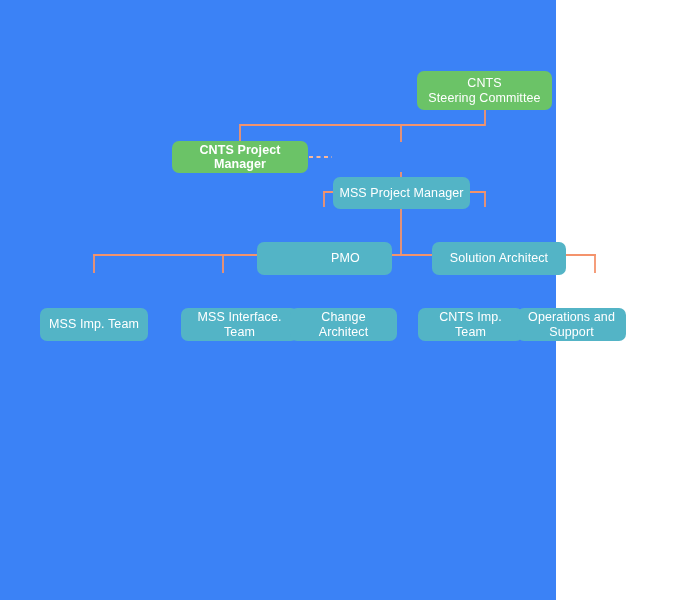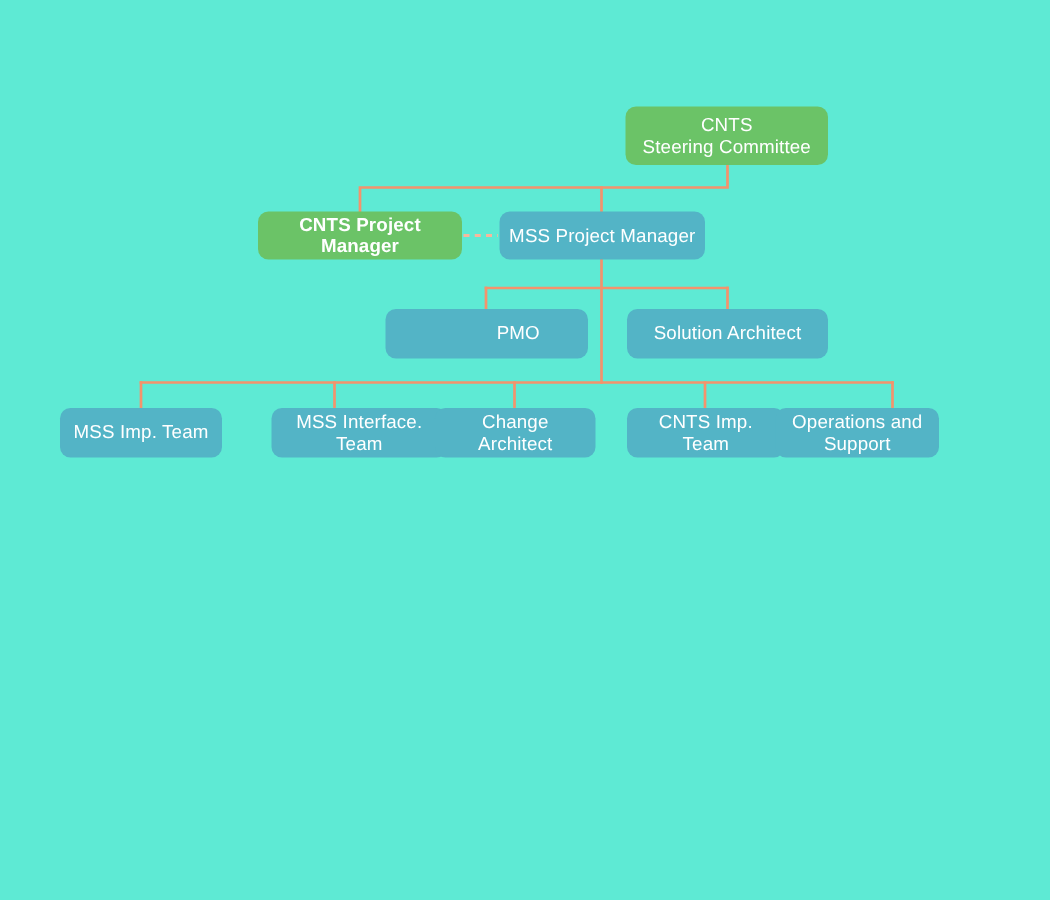--- a/index.html
+++ b/index.html
@@ -8,23 +8,23 @@
     background: #ffffff;
   }
   body {
     width: 700px;
     height: 600px;
     overflow: hidden;
     font-family: "Liberation Sans", sans-serif;
   }
   #chart-root {
     position: relative;
-    width: 700px;
+    width: 556px;
     height: 600px;
-    background: #5eead4;
+    background: #3b82f6;
   }
   #connector-layer {
     position: absolute;
     left: 0;
     top: 0;
     width: 700px;
     height: 600px;
   }
   .node-box {
     position: absolute;
@@ -37,21 +37,21 @@
     color: #ffffff;
     font-family: "Liberation Sans", sans-serif;
     font-size: 12.5px;
     line-height: 14.5px;
     letter-spacing: 0.1px;
     padding: 2px 6px;
     white-space: pre-line;
     -webkit-font-smoothing: antialiased;
   }
   .node-green { background: #6bc367; }
-  .node-teal  { background: #53b4c6; }
+  .node-teal  { background: #53b4c6; margin-top: 36px; }
 </style>
 </head>
 <body>
 
 <div id="chart-root">
 
   <svg id="connector-layer" viewBox="0 0 700 600" width="700" height="600">
 
     <path d="M 485 110 L 485 125 L 240 125 L 240 141" fill="none" stroke="#f4936c" stroke-width="1.8" stroke-linecap="square"></path>
     <path d="M 401 125 L 401 141" fill="none" stroke="#f4936c" stroke-width="1.8" stroke-linecap="square"></path>
@@ -71,21 +71,21 @@
     <path d="M 470 255 L 470 272" fill="none" stroke="#f4936c" stroke-width="1.8" stroke-linecap="square"></path>
     <path d="M 595 255 L 595 272" fill="none" stroke="#f4936c" stroke-width="1.8" stroke-linecap="square"></path>
   </svg>
 
   <div id="node-layer">
       <div class="node-box node-green" style="left: 417px; top: 71px; width: 135px; height: 39px; background: rgb(107, 195, 103); color: rgb(255, 255, 255);">CNTS
 Steering Committee</div>
       <div class="node-box node-green" style="left: 172px; top: 141px; width: 136px; height: 32px; background: rgb(107, 195, 103); color: rgb(255, 255, 255); font-weight: bold;">CNTS Project Manager</div>
       <div class="node-box node-teal" style="left: 333px; top: 141px; width: 137px; height: 32px; background: rgb(83, 180, 198); color: rgb(255, 255, 255);">MSS Project Manager</div>
       <div class="node-box node-teal" style="left: 257px; top: 206px; width: 135px; height: 33px; background: rgb(83, 180, 198); color: rgb(255, 255, 255); padding-left: 48px;">PMO</div>
-      <div class="node-box node-teal" style="left: 418px; top: 206px; width: 134px; height: 33px; background: rgb(83, 180, 198); color: rgb(255, 255, 255);">Solution Architect</div>
+      <div class="node-box node-teal" style="left: 432px; top: 206px; width: 134px; height: 33px; background: rgb(83, 180, 198); color: rgb(255, 255, 255);">Solution Architect</div>
       <div class="node-box node-teal" style="left: 40px; top: 272px; width: 108px; height: 33px; background: rgb(83, 180, 198); color: rgb(255, 255, 255);">MSS Imp. Team</div>
       <div class="node-box node-teal" style="left: 181px; top: 272px; width: 117px; height: 33px; background: rgb(83, 180, 198); color: rgb(255, 255, 255);">MSS Interface. Team</div>
       <div class="node-box node-teal" style="left: 290px; top: 272px; width: 107px; height: 33px; background: rgb(83, 180, 198); color: rgb(255, 255, 255);">Change
 Architect</div>
       <div class="node-box node-teal" style="left: 418px; top: 272px; width: 105px; height: 33px; background: rgb(83, 180, 198); color: rgb(255, 255, 255);">CNTS Imp. Team</div>
       <div class="node-box node-teal" style="left: 517px; top: 272px; width: 109px; height: 33px; background: rgb(83, 180, 198); color: rgb(255, 255, 255);">Operations and
 Support</div>
     </div>
 </div>
 

